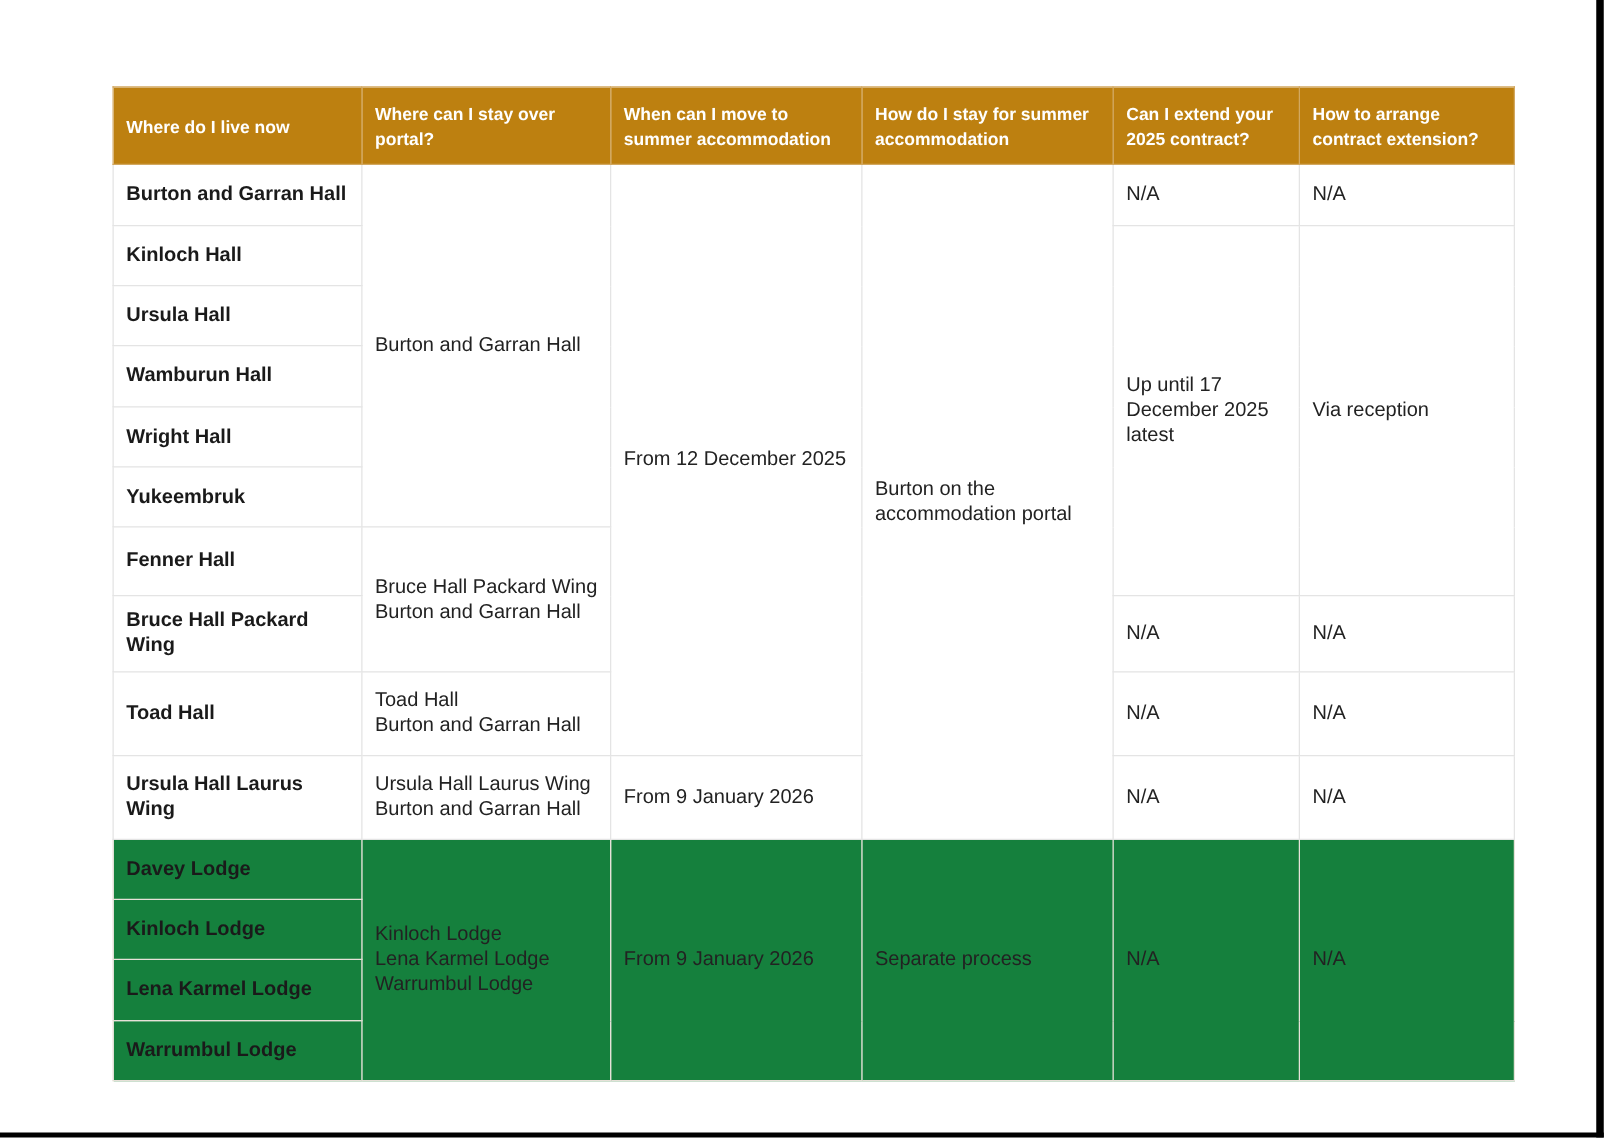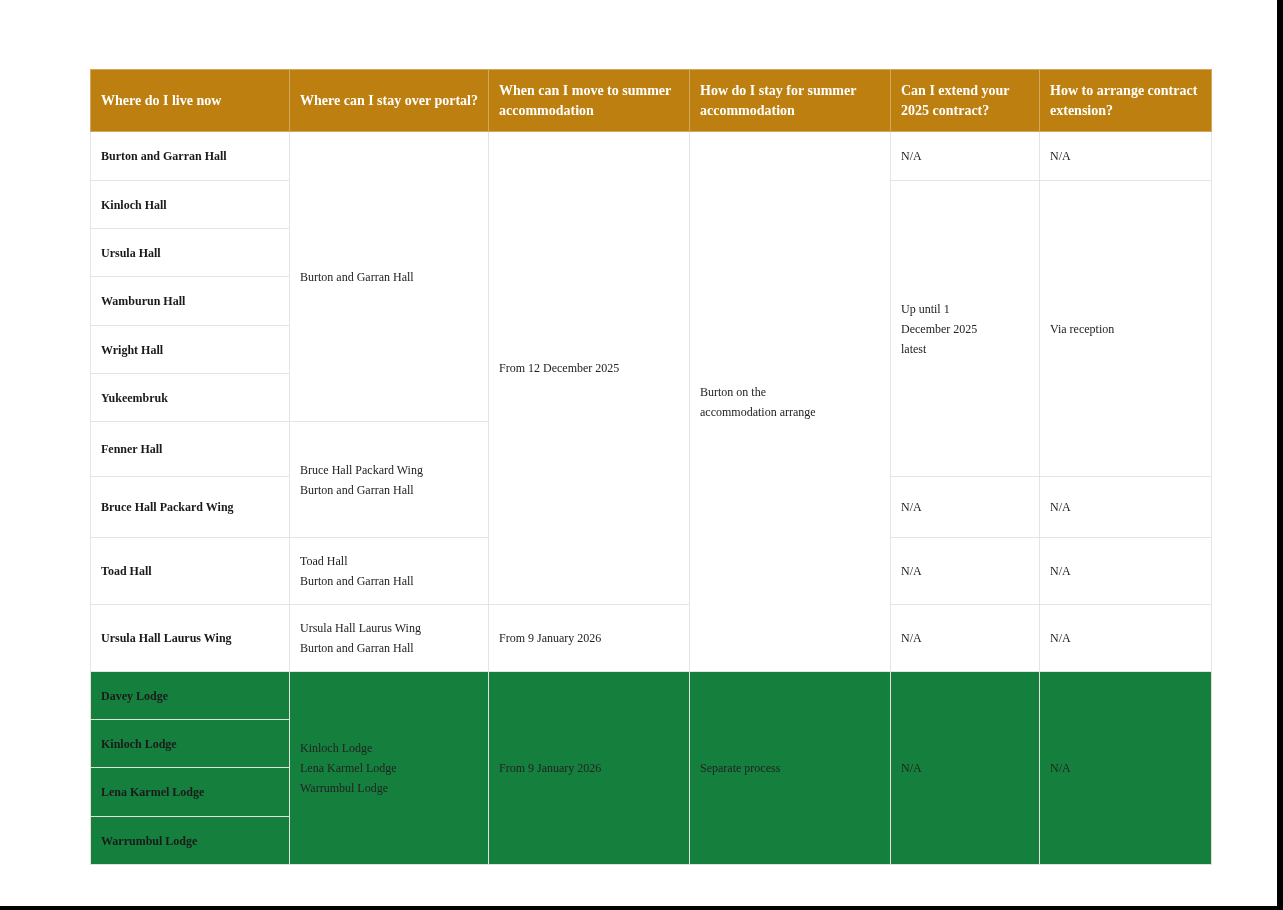--- a/index.html
+++ b/index.html
@@ -7,28 +7,27 @@
     width: 1283px; height: 910px; background: #ffffff; position: relative; overflow: hidden;
     font-family: "Liberation Sans", "DejaVu Sans", sans-serif;
   }
   .frame-right { position: absolute; left: 1277px; top: 0; width: 6px; height: 910px; background: #000; }
   .frame-bottom { position: absolute; left: 0; top: 906px; width: 1283px; height: 4px; background: #000; }
 
   table.acc {
     position: absolute; left: 90px; top: 69px;
     border-collapse: collapse; table-layout: fixed;
     width: 1121px;
-    font-family: Liberation Serif, serif;
   }
   table.acc th, table.acc td {
     border: 1.5px solid #e4e4e4;
     padding: 0 10px;
     vertical-align: middle;
     text-align: left;
-    font-size: 12px;
+    font-size: 16px;
     line-height: 20px;
     color: #222;
   }
   table.acc th {
     background: #bd8010;
     color: #ffffff;
     font-weight: bold;
     height: 61px;
     font-size: 14px;
     line-height: 20px;
@@ -67,30 +66,30 @@
     <tr style="height:49px">
       <td class="name">Burton and Garran Hall</td>
       <td rowspan="6">
         <span>Burton and Garran Hall</span>
       </td>
       <td rowspan="9">
         <span>From 12 December 2025</span>
       </td>
       <td rowspan="10">
         <div>Burton on the</div>
-        <div>accommodation arrange</div>
+        <div>accommodation portal</div>
       </td>
       <td>N/A</td>
       <td>N/A</td>
     </tr>
 
     <tr style="height:48px">
       <td class="name">Kinloch Hall</td>
       <td rowspan="6">
-        <div>Up until 1</div>
+        <div>Up until 17</div>
         <div>December 2025</div>
         <div>latest</div>
       </td>
       <td rowspan="6">
         <span>Via reception</span>
       </td>
     </tr>
 
     <tr style="height:48px">
       <td class="name">Ursula Hall</td>

